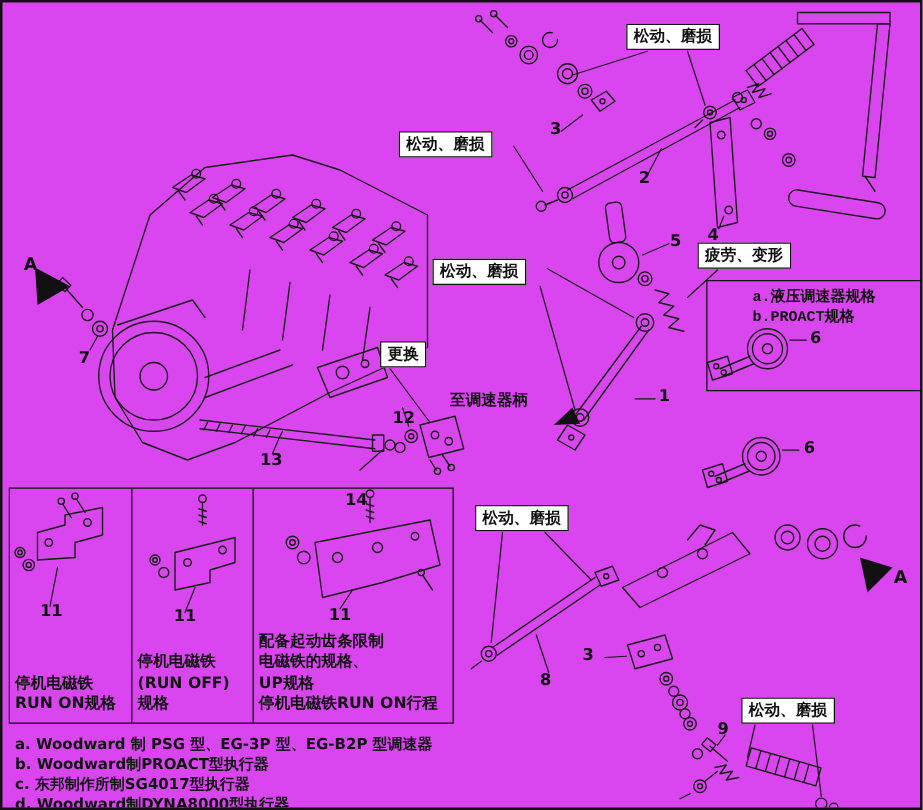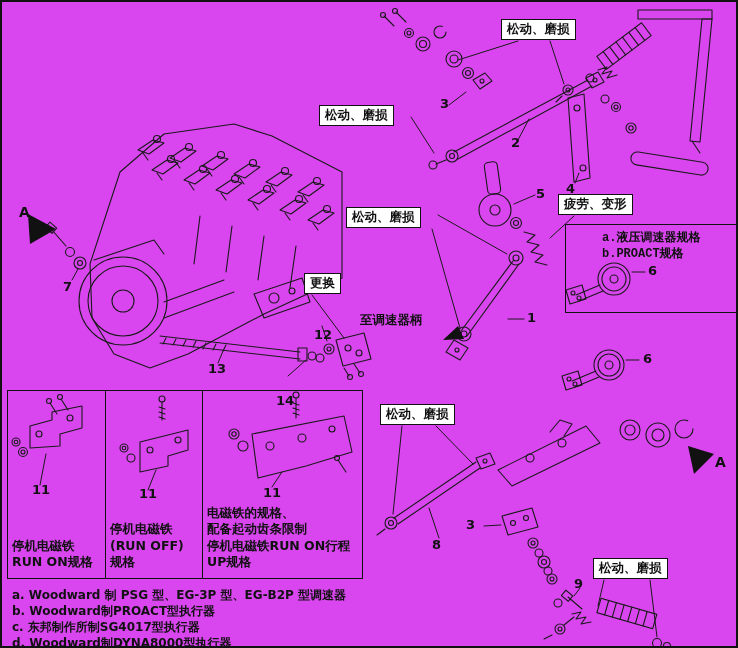--- a/index.html
+++ b/index.html
@@ -316,24 +316,24 @@
     </div>
     <div class="vpanel p2">
       <div class="vcap">
         <div>停机电磁铁</div>
         <div>(RUN OFF)</div>
         <div>规格</div>
       </div>
     </div>
     <div class="vpanel p3">
       <div class="vcap">
+        <div>配备起动齿条限制</div>
         <div>电磁铁的规格、</div>
-        <div>配备起动齿条限制</div>
+        <div>UP规格</div>
         <div>停机电磁铁RUN ON行程</div>
-        <div>UP规格</div>
       </div>
     </div>
   </div>
 
   <div class="footnotes">
     <div>a. Woodward 制 PSG 型、EG-3P 型、EG-B2P 型调速器</div>
     <div>b. Woodward制PROACT型执行器</div>
     <div>c. 东邦制作所制SG4017型执行器</div>
     <div>d. Woodward制DYNA8000型执行器</div>
   </div>

